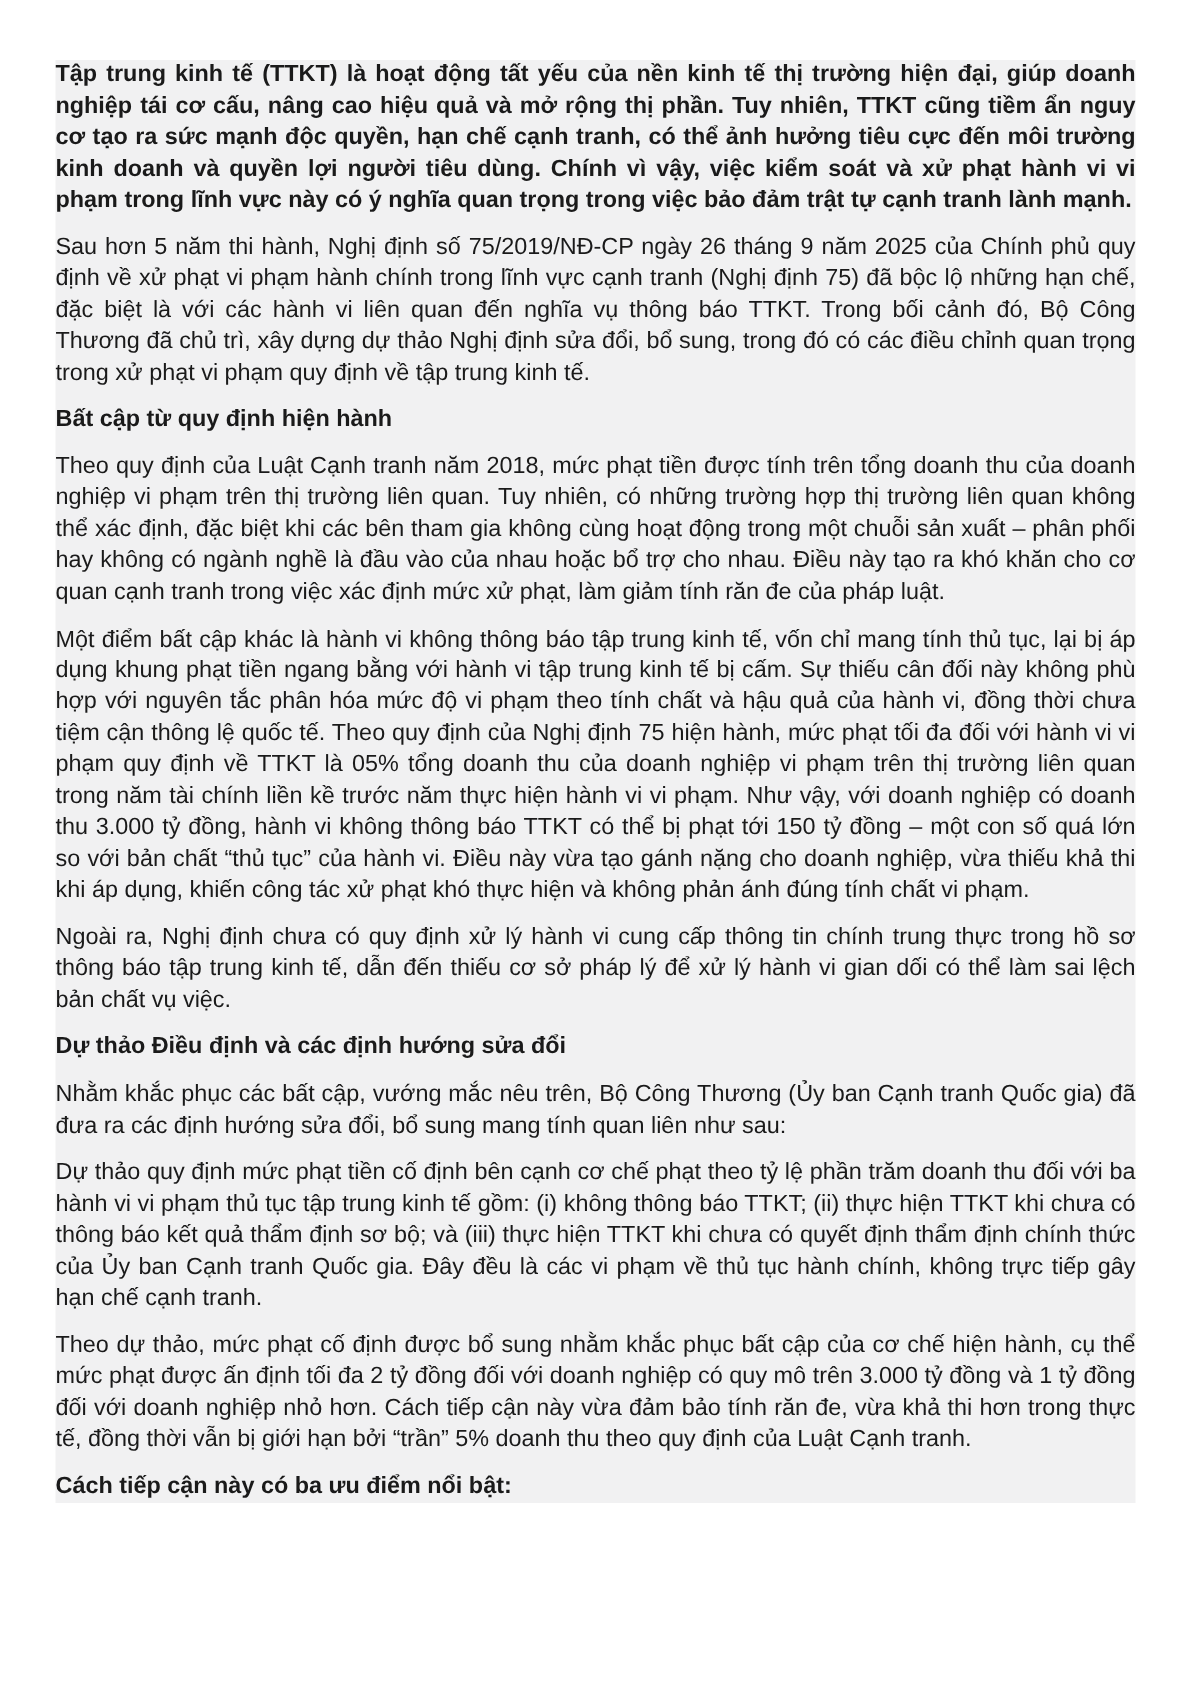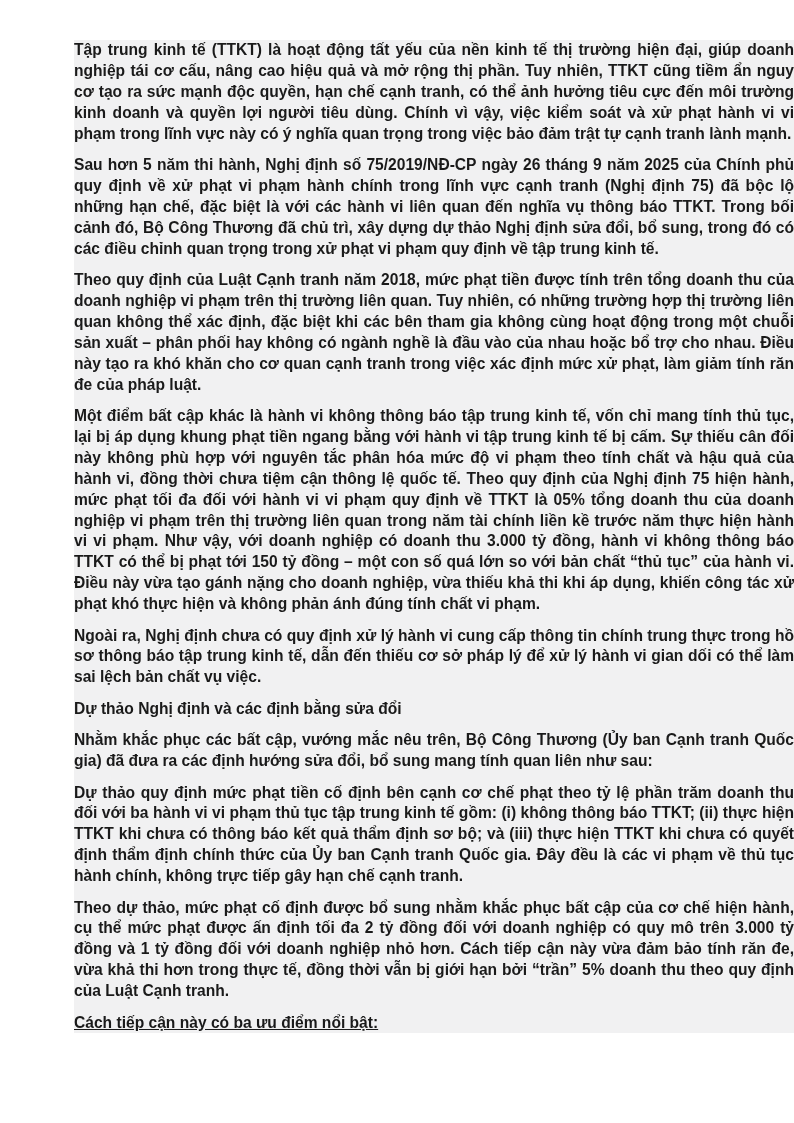--- a/index.html
+++ b/index.html
@@ -22,48 +22,47 @@
   .article-body {
     position: absolute;
     left: 37px;
     top: 40px;
     width: 720px;
     background: #f1f1f2;
     color: #1a1a1a;
     font-size: 15.6px;
     line-height: 20.9px;
     text-align: justify;
-    margin-left: 37px;
   }
   .article-body p,
   .article-body h2 {
     margin: 0 0 10.5px 0;
     padding: 0;
     font-size: 15.6px;
     line-height: 20.9px;
-    font-weight: bold;
+    font-weight: normal;
   }
   .article-body .bold,
   .article-body h2 {
     font-weight: bold;
   }
   .article-body > :last-child {
     margin-bottom: 0;
-    text-decoration: underline;
   }
 </style>
 </head>
 <body>
 
 <div class="page">
   <div class="article-body" id="article-body">
       <p class="bold">Tập trung kinh tế (TTKT) là hoạt động tất yếu của nền kinh tế thị trường hiện đại, giúp doanh nghiệp tái cơ cấu, nâng cao hiệu quả và mở rộng thị phần. Tuy nhiên, TTKT cũng tiềm ẩn nguy cơ tạo ra sức mạnh độc quyền, hạn chế cạnh tranh, có thể ảnh hưởng tiêu cực đến môi trường kinh doanh và quyền lợi người tiêu dùng. Chính vì vậy, việc kiểm soát và xử phạt hành vi vi phạm trong lĩnh vực này có ý nghĩa quan trọng trong việc bảo đảm trật tự cạnh tranh lành mạnh.</p>
       <p>Sau hơn 5 năm thi hành, Nghị định số 75/2019/NĐ-CP ngày 26 tháng 9 năm 2025 của Chính phủ quy định về xử phạt vi phạm hành chính trong lĩnh vực cạnh tranh (Nghị định 75) đã bộc lộ những hạn chế, đặc biệt là với các hành vi liên quan đến nghĩa vụ thông báo TTKT. Trong bối cảnh đó, Bộ Công Thương đã chủ trì, xây dựng dự thảo Nghị định sửa đổi, bổ sung, trong đó có các điều chỉnh quan trọng trong xử phạt vi phạm quy định về tập trung kinh tế.</p>
+      <h2 class="bold">Bất cập từ quy định hiện hành</h2>
       <p>Theo quy định của Luật Cạnh tranh năm 2018, mức phạt tiền được tính trên tổng doanh thu của doanh nghiệp vi phạm trên thị trường liên quan. Tuy nhiên, có những trường hợp thị trường liên quan không thể xác định, đặc biệt khi các bên tham gia không cùng hoạt động trong một chuỗi sản xuất – phân phối hay không có ngành nghề là đầu vào của nhau hoặc bổ trợ cho nhau. Điều này tạo ra khó khăn cho cơ quan cạnh tranh trong việc xác định mức xử phạt, làm giảm tính răn đe của pháp luật.</p>
       <p>Một điểm bất cập khác là hành vi không thông báo tập trung kinh tế, vốn chỉ mang tính thủ tục, lại bị áp dụng khung phạt tiền ngang bằng với hành vi tập trung kinh tế bị cấm. Sự thiếu cân đối này không phù hợp với nguyên tắc phân hóa mức độ vi phạm theo tính chất và hậu quả của hành vi, đồng thời chưa tiệm cận thông lệ quốc tế. Theo quy định của Nghị định 75 hiện hành, mức phạt tối đa đối với hành vi vi phạm quy định về TTKT là 05% tổng doanh thu của doanh nghiệp vi phạm trên thị trường liên quan trong năm tài chính liền kề trước năm thực hiện hành vi vi phạm. Như vậy, với doanh nghiệp có doanh thu 3.000 tỷ đồng, hành vi không thông báo TTKT có thể bị phạt tới 150 tỷ đồng – một con số quá lớn so với bản chất “thủ tục” của hành vi. Điều này vừa tạo gánh nặng cho doanh nghiệp, vừa thiếu khả thi khi áp dụng, khiến công tác xử phạt khó thực hiện và không phản ánh đúng tính chất vi phạm.</p>
       <p>Ngoài ra, Nghị định chưa có quy định xử lý hành vi cung cấp thông tin chính trung thực trong hồ sơ thông báo tập trung kinh tế, dẫn đến thiếu cơ sở pháp lý để xử lý hành vi gian dối có thể làm sai lệch bản chất vụ việc.</p>
-      <h2 class="bold">Dự thảo Nghị định và các định bằng sửa đổi</h2>
+      <h2 class="bold">Dự thảo Điều định và các định hướng sửa đổi</h2>
       <p>Nhằm khắc phục các bất cập, vướng mắc nêu trên, Bộ Công Thương (Ủy ban Cạnh tranh Quốc gia) đã đưa ra các định hướng sửa đổi, bổ sung mang tính quan liên như sau:</p>
       <p>Dự thảo quy định mức phạt tiền cố định bên cạnh cơ chế phạt theo tỷ lệ phần trăm doanh thu đối với ba hành vi vi phạm thủ tục tập trung kinh tế gồm: (i) không thông báo TTKT; (ii) thực hiện TTKT khi chưa có thông báo kết quả thẩm định sơ bộ; và (iii) thực hiện TTKT khi chưa có quyết định thẩm định chính thức của Ủy ban Cạnh tranh Quốc gia. Đây đều là các vi phạm về thủ tục hành chính, không trực tiếp gây hạn chế cạnh tranh.</p>
       <p>Theo dự thảo, mức phạt cố định được bổ sung nhằm khắc phục bất cập của cơ chế hiện hành, cụ thể mức phạt được ấn định tối đa 2 tỷ đồng đối với doanh nghiệp có quy mô trên 3.000 tỷ đồng và 1 tỷ đồng đối với doanh nghiệp nhỏ hơn. Cách tiếp cận này vừa đảm bảo tính răn đe, vừa khả thi hơn trong thực tế, đồng thời vẫn bị giới hạn bởi “trần” 5% doanh thu theo quy định của Luật Cạnh tranh.</p>
       <h2 class="bold">Cách tiếp cận này có ba ưu điểm nổi bật:</h2>
     </div>
 </div>
 
 </body></html>

